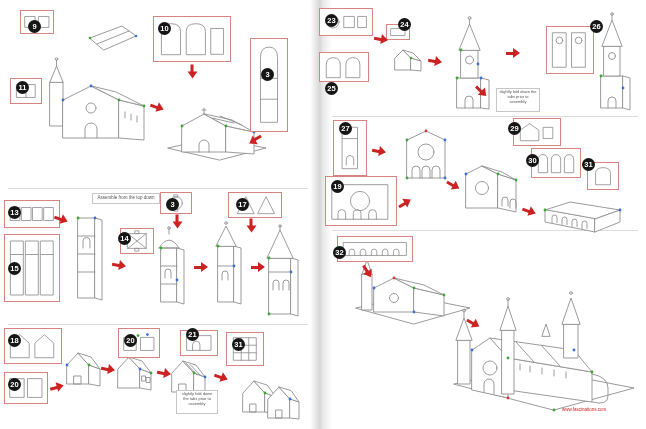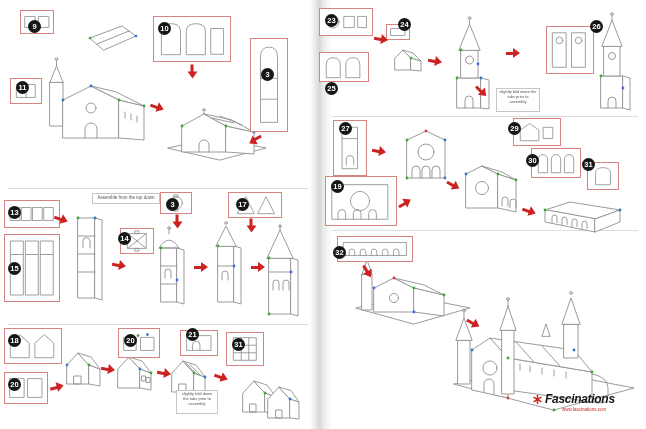--- a/index.html
+++ b/index.html
@@ -529,26 +529,15 @@
   <div class="arr r10" style="left:428px;top:56px"></div>
   <div class="arr" style="left:506px;top:48px"></div>
   <div class="arr r45" style="left:474px;top:86px"></div>
   <div class="arr r10" style="left:372px;top:146px"></div>
   <div class="arr r30" style="left:446px;top:180px"></div>
   <div class="arr r20" style="left:522px;top:206px"></div>
   <div class="arr rm30" style="left:398px;top:198px"></div>
   <div class="arr r60" style="left:360px;top:266px"></div>
   <div class="arr r30" style="left:466px;top:318px"></div>
 
-  <div class="logo">
-    <svg width="11" height="11" viewBox="0 0 12 12">
-      <g stroke="#cc2222" stroke-width="1.6" fill="none">
-        <line x1="6" y1="1" x2="6" y2="11"></line>
-          <line x1="1.7" y1="3.5" x2="10.3" y2="8.5"></line>
-          <line x1="1.7" y1="8.5" x2="10.3" y2="3.5"></line>
-      </g>
-      <circle cx="6" cy="6" r="1.6" fill="#cc2222" stroke="none"></circle>
-    </svg>
-    <span class="logo-brand">Fascinations</span>
-  </div>
   <div class="logo-url">www.fascinations.com</div>
 
 </div>
 
 </body></html>

